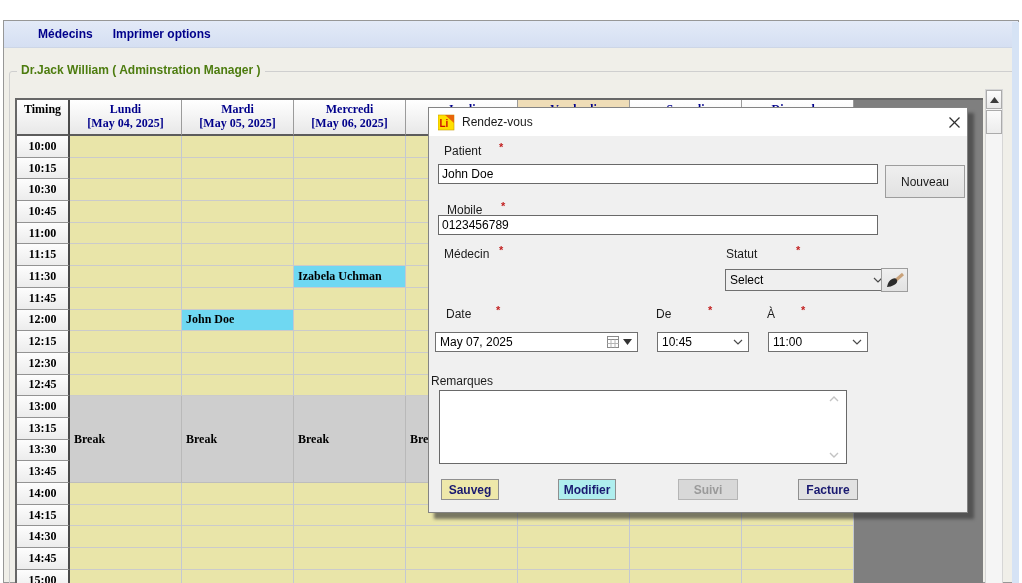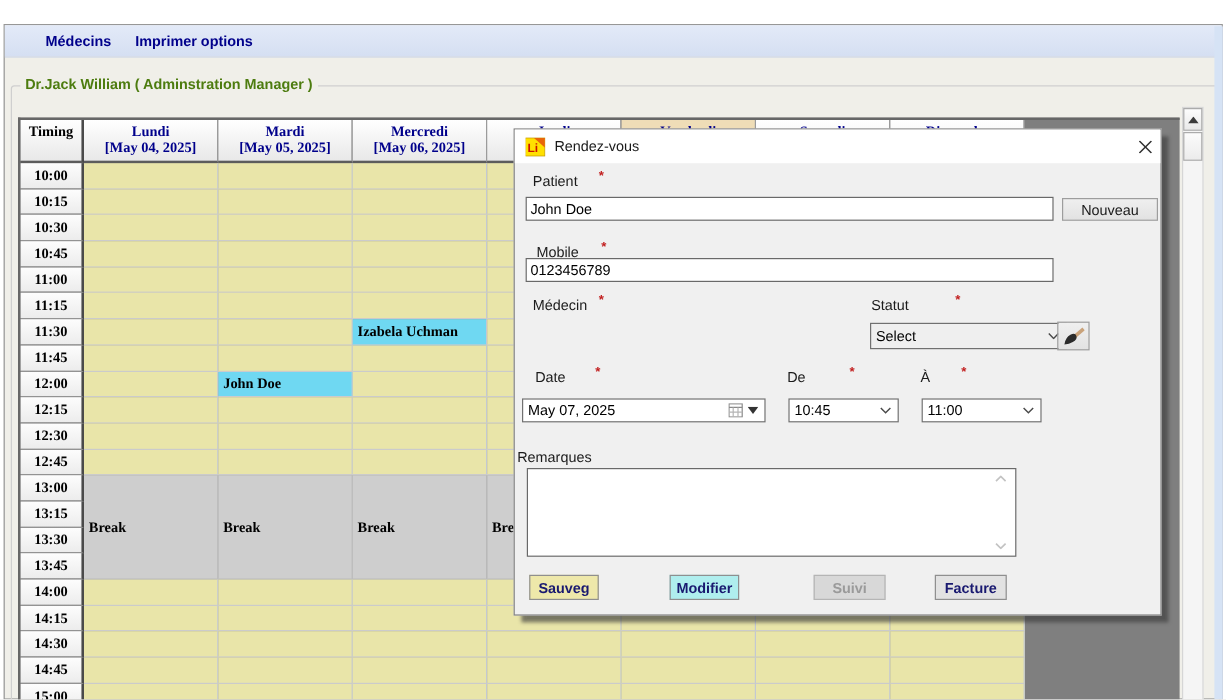--- a/index.html
+++ b/index.html
@@ -293,21 +293,21 @@
         <svg width="11" height="11">
           <line x1="0.5" y1="0.5" x2="10.5" y2="10.5" stroke="#303030" stroke-width="1.3"></line>
           <line x1="10.5" y1="0.5" x2="0.5" y2="10.5" stroke="#303030" stroke-width="1.3"></line>
         </svg>
       </div>
     </div>
 
     <span class="lbl" style="left:15px;top:36px">Patient</span>
     <span class="req" style="left:70px;top:33px">*</span>
     <input class="tbox" style="left: 9px; top: 56px; width: 440px; height: 20px;" value="John Doe">
-    <div class="btn" style="left:456px;top:57px;width:80px;height:19px">Nouveau</div>
+    <div class="btn" style="left:456px;top:57px;width:80px;height:33px">Nouveau</div>
 
     <span class="lbl" style="left:18px;top:95px">Mobile</span>
     <span class="req" style="left:72px;top:92px">*</span>
     <input class="tbox" style="left: 9px; top: 107px; width: 440px; height: 20px;" value="0123456789">
 
     <span class="lbl" style="left:15px;top:139px">Médecin</span>
     <span class="req" style="left:70px;top:136px">*</span>
     <span class="lbl" style="left:297px;top:139px">Statut</span>
     <span class="req" style="left:367px;top:136px">*</span>
 
@@ -374,15 +374,15 @@
       </span>
     <span class="ta-chev" style="left:400px;top:344px">
       <svg width="10" height="6">
           <polyline points="1,1 5,5 9,1" fill="none" stroke="#c3c3c3" stroke-width="1.4"></polyline>
         </svg>
       </span>
 
     <div class="action-btn" style="left: 12px; top: 371px; background: rgb(238, 232, 170); color: rgb(25, 25, 112);">Sauveg</div>
     <div class="action-btn" style="left: 129px; top: 371px; background: rgb(175, 238, 238); color: rgb(25, 25, 112);">Modifier</div>
     <div class="action-btn" style="left: 249px; top: 371px; width: 60px; background: rgb(216, 216, 216); color: rgb(154, 154, 154); border-color: rgb(181, 181, 181);">Suivi</div>
-    <div class="action-btn" style="left: 350px; top: 371px; width: 60px; background: rgb(226, 226, 226); color: rgb(25, 25, 112);">Facture</div>
+    <div class="action-btn" style="left: 369px; top: 371px; width: 60px; background: rgb(226, 226, 226); color: rgb(25, 25, 112);">Facture</div>
   </div>
 </div>
 
 </body></html>

